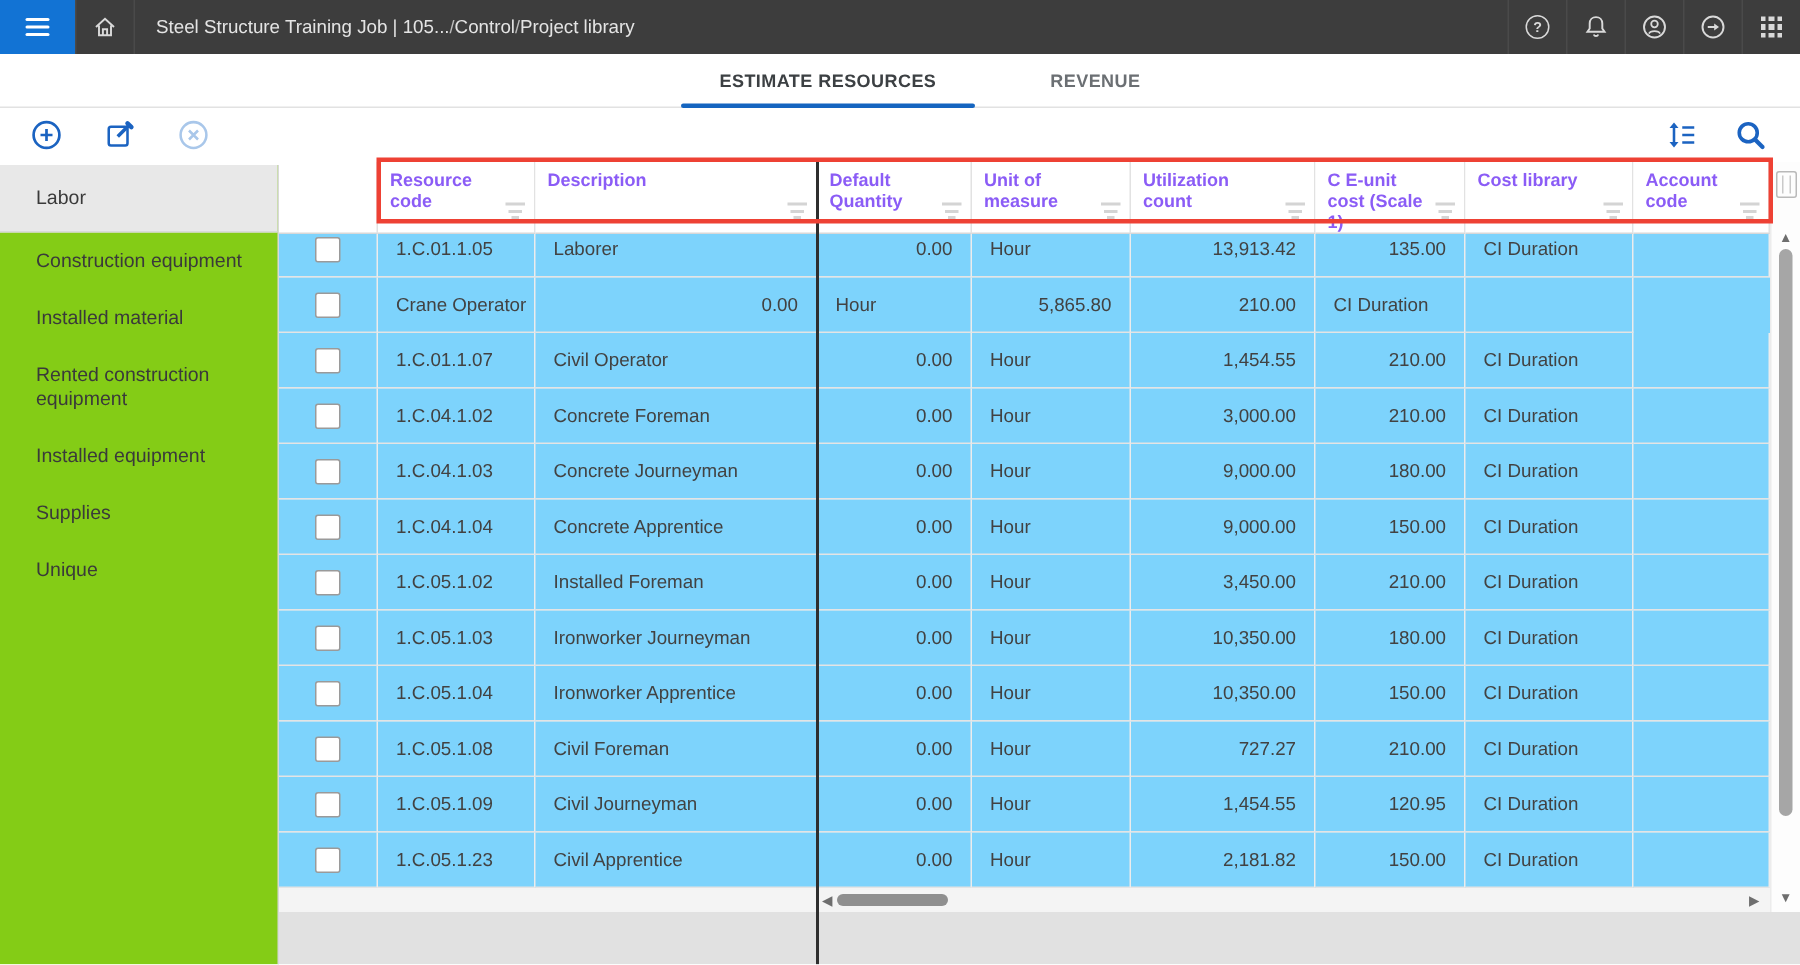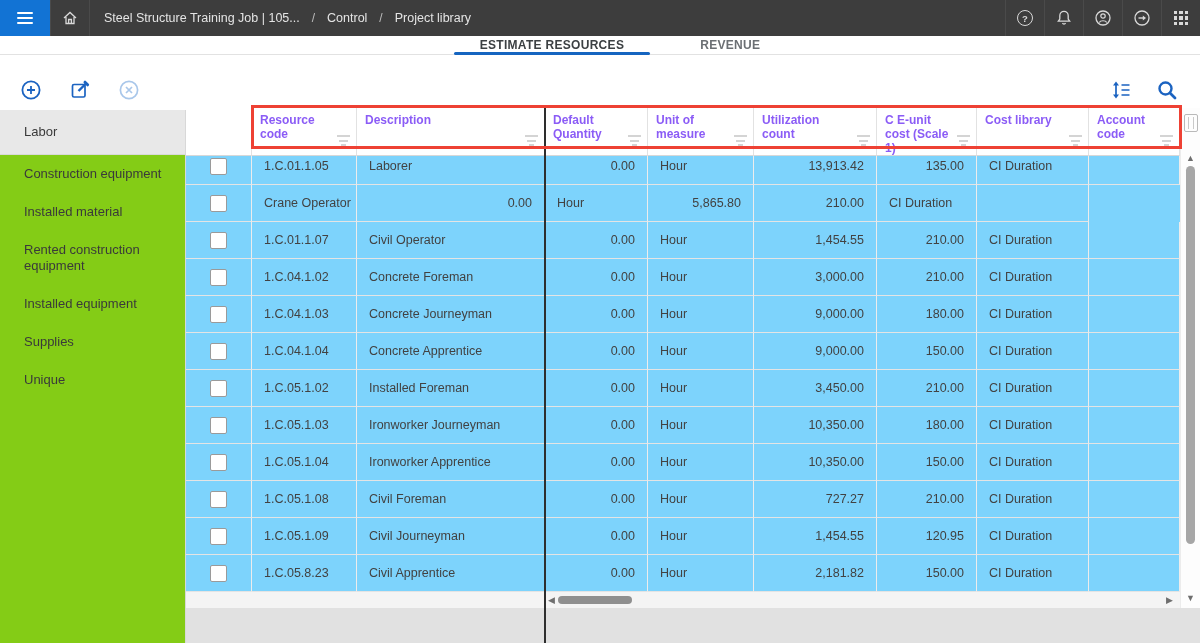--- a/index.html
+++ b/index.html
@@ -7,31 +7,31 @@
        font-family:"Liberation Sans",sans-serif;color:#3f3f3f;background:#fff;}
 
   
   .topbar{position:absolute;left:0;top:0;width:1200px;height:36px;background:#3d3d3d;
           display:flex;align-items:stretch;}
   .menu-block{width:50px;background:#1273d4;display:flex;align-items:center;justify-content:center;flex:0 0 auto;}
   .menu-bars{display:flex;flex-direction:column;gap:3px;}
   .menu-bars i{display:block;width:16px;height:2px;background:#fff;border-radius:1px;}
   .home-cell{width:38px;display:flex;align-items:center;justify-content:center;
              border-left:1px solid #4a4a4a;border-right:1px solid #4a4a4a;flex:0 0 auto;}
-  .crumbs{display:flex;align-items:center;gap:12px;padding:0 14px;font-size:12.5px;color:#e4e4e4;white-space:nowrap;}
+  .crumbs{display:flex;align-items:center;gap:0;padding:0 14px;font-size:12.5px;color:#e4e4e4;white-space:nowrap;}
   .crumbs .sep{color:#bdbdbd;font-size:12px;}
   .top-spacer{flex:1;}
   .top-cell{width:38px;display:flex;align-items:center;justify-content:center;border-left:1px solid #4a4a4a;cursor:pointer;}
   .help-ring{width:14px;height:14px;border:1.3px solid #d9d9d9;border-radius:50%;
              display:flex;align-items:center;justify-content:center;font-size:9.5px;font-weight:bold;color:#d9d9d9;}
   .apps-grid{display:grid;grid-template-columns:repeat(3,3.5px);grid-auto-rows:3.5px;gap:1.8px;}
   .apps-grid i{background:#d9d9d9;}
 
   
-  .tabbar{position:absolute;left:0;top:36px;width:1200px;height:19px;background:#fff;
+  .tabbar{position:absolute;left:0;top:36px;width:1200px;height:36px;background:#fff;
           border-bottom:1px solid #e2e2e2;display:flex;justify-content:center;align-items:stretch;gap:24px;box-sizing:border-box;padding-left:40px;}
   .tab{position:relative;display:flex;align-items:center;padding:0 26px;font-size:12px;font-weight:bold;
        letter-spacing:.3px;color:#6b6f73;cursor:pointer;}
   .tab.active{color:#3c4043;}
   .tab.active::after{content:"";position:absolute;left:0;right:0;bottom:-1px;height:3px;background:#1565c0;border-radius:2px;}
 
   
   .toolbar{position:absolute;left:0;top:72px;width:1200px;height:36px;background:#fff;display:flex;align-items:center;}
   .tool-left{display:flex;align-items:center;gap:27px;margin-left:20px;}
   .tool-right{display:flex;align-items:center;gap:24px;margin-left:auto;margin-right:22px;}
@@ -424,21 +424,21 @@
           <div class="cell txt">Hour</div>
           <div class="cell num">1,454.55</div>
           <div class="cell num">120.95</div>
           <div class="cell txt">CI Duration</div>
           <div class="cell txt"></div>
         </div>
         <div class="row grid-cols">
     <div class="cell ckcell">
       <span class="ckbox"></span>
     </div>
-  <div class="cell txt">1.C.05.8.23</div>
+  <div class="cell txt">1.C.05.1.23</div>
           <div class="cell txt">Civil Apprentice</div>
           <div class="cell num">0.00</div>
           <div class="cell txt">Hour</div>
           <div class="cell num">2,181.82</div>
           <div class="cell num">150.00</div>
           <div class="cell txt">CI Duration</div>
           <div class="cell txt"></div>
         </div>
       </div>
     <div class="hstrip">

